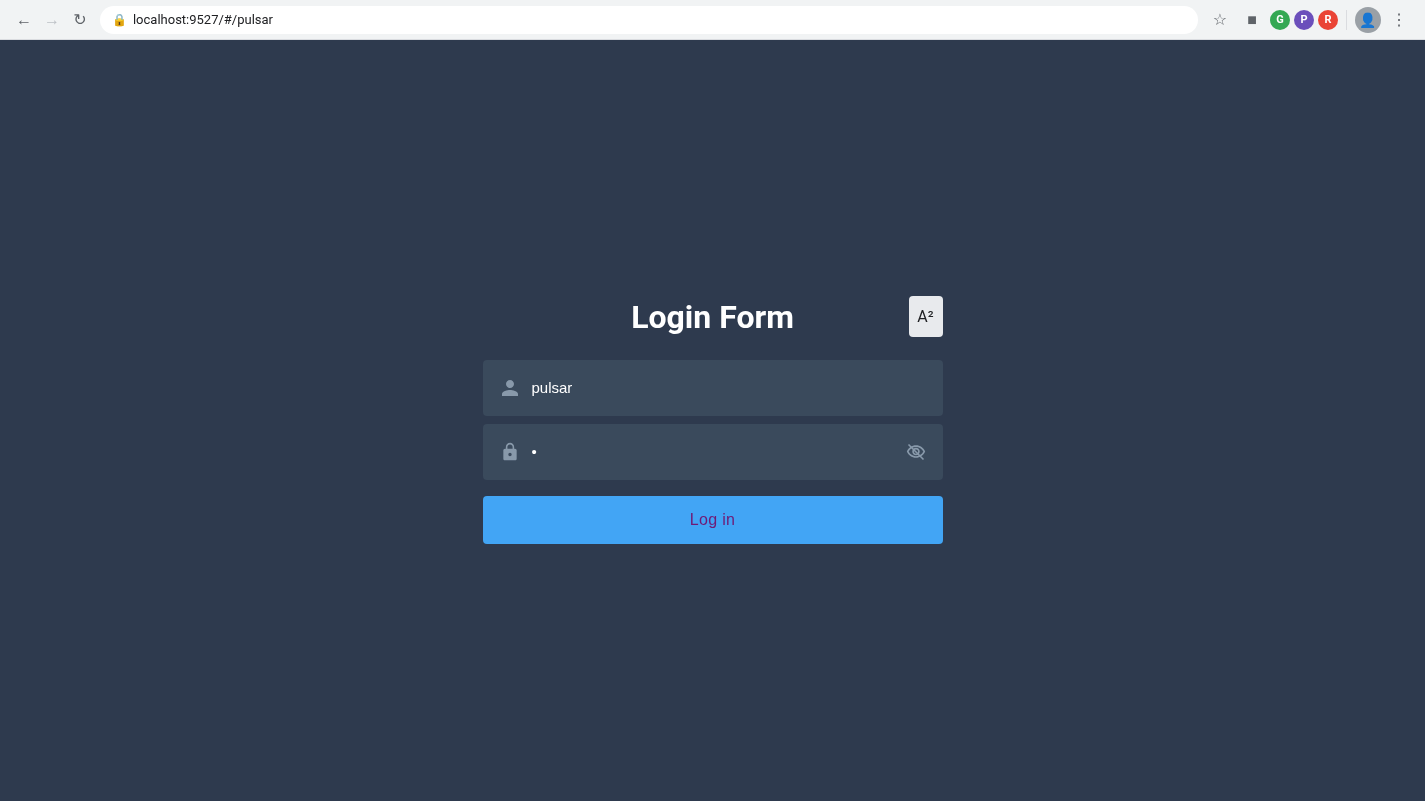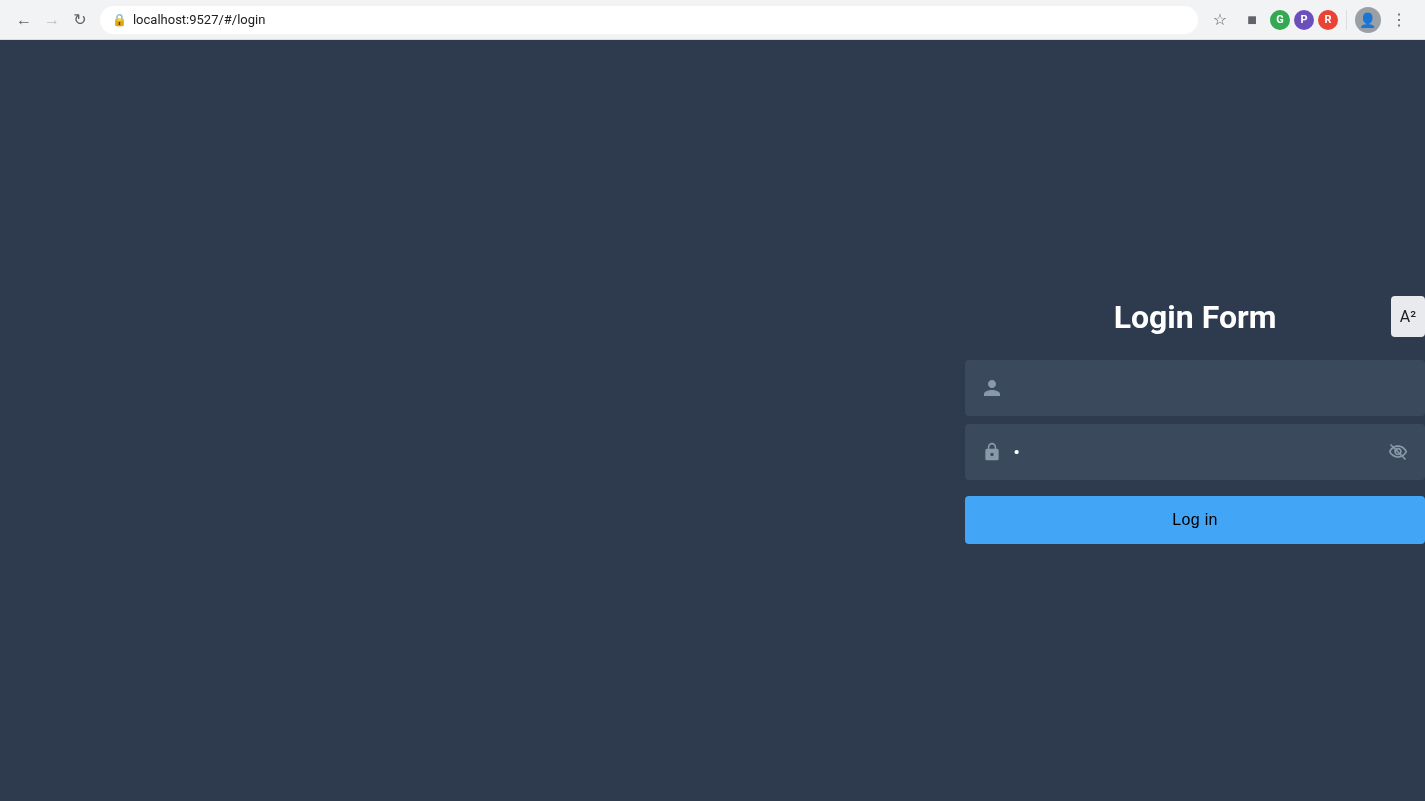--- a/index.html
+++ b/index.html
@@ -133,21 +133,21 @@
       margin: 0 4px;
     }
 
     
     .main-content {
       width: 100%;
       height: calc(801px - 40px);
       background-color: #2e3a4e;
       display: flex;
       align-items: center;
-      justify-content: flex-end;
+      justify-content: center;
     }
 
     .login-container {
       width: 460px;
       display: flex;
       flex-direction: column;
       align-items: center;
       gap: 0;
     }
 
@@ -228,21 +228,21 @@
       display: flex;
       align-items: center;
     }
 
     .login-btn {
       width: 100%;
       height: 48px;
       background-color: #42a5f5;
       border: none;
       border-radius: 4px;
-      color: #000000;
+      color: #701a75;
       font-size: 16px;
       font-weight: 500;
       cursor: pointer;
       margin-top: 8px;
       letter-spacing: 0.3px;
     }
 
     
     .user-svg, .lock-svg, .eye-svg {
       width: 20px;
@@ -255,21 +255,21 @@
 
 <div class="browser-chrome">
   <div class="browser-nav-buttons">
     <button class="nav-btn" title="Back">←</button>
     <button class="nav-btn disabled" title="Forward">→</button>
     <button class="nav-btn" title="Reload">↻</button>
   </div>
 
   <div class="address-bar">
     <span class="lock-icon">🔒</span>
-    <span class="address-text">localhost:9527/#/login</span>
+    <span class="address-text">localhost:9527/#/pulsar</span>
   </div>
 
   <div class="browser-actions">
     <button class="action-btn">☆</button>
     <button class="action-btn">■</button>
     <span class="extension-icon ext-green">G</span>
     <span class="extension-icon ext-purple">P</span>
     <span class="extension-icon ext-red">R</span>
     <div class="divider"></div>
     <div class="profile-btn">👤</div>
@@ -287,20 +287,21 @@
       </div>
     </div>
 
     <div class="input-group">
       <div class="input-wrapper">
         <span class="input-icon">
           <svg class="user-svg" viewBox="0 0 24 24" xmlns="http://www.w3.org/2000/svg">
             <path d="M12 12c2.7 0 4.8-2.1 4.8-4.8S14.7 2.4 12 2.4 7.2 4.5 7.2 7.2 9.3 12 12 12zm0 2.4c-3.2 0-9.6 1.6-9.6 4.8v2.4h19.2v-2.4c0-3.2-6.4-4.8-9.6-4.8z"></path>
           </svg>
         </span>
+        <input class="input-field" type="text" value="pulsar" style="">
       </div>
     </div>
 
     <div class="input-group">
       <div class="input-wrapper">
         <span class="input-icon">
           <svg class="lock-svg" viewBox="0 0 24 24" xmlns="http://www.w3.org/2000/svg">
             <path d="M18 8h-1V6c0-2.76-2.24-5-5-5S7 3.24 7 6v2H6c-1.1 0-2 .9-2 2v10c0 1.1.9 2 2 2h12c1.1 0 2-.9 2-2V10c0-1.1-.9-2-2-2zM12 17c-1.1 0-2-.9-2-2s.9-2 2-2 2 .9 2 2-.9 2-2 2zm3.1-9H8.9V6c0-1.71 1.39-3.1 3.1-3.1 1.71 0 3.1 1.39 3.1 3.1v2z"></path>
           </svg>
         </span>

